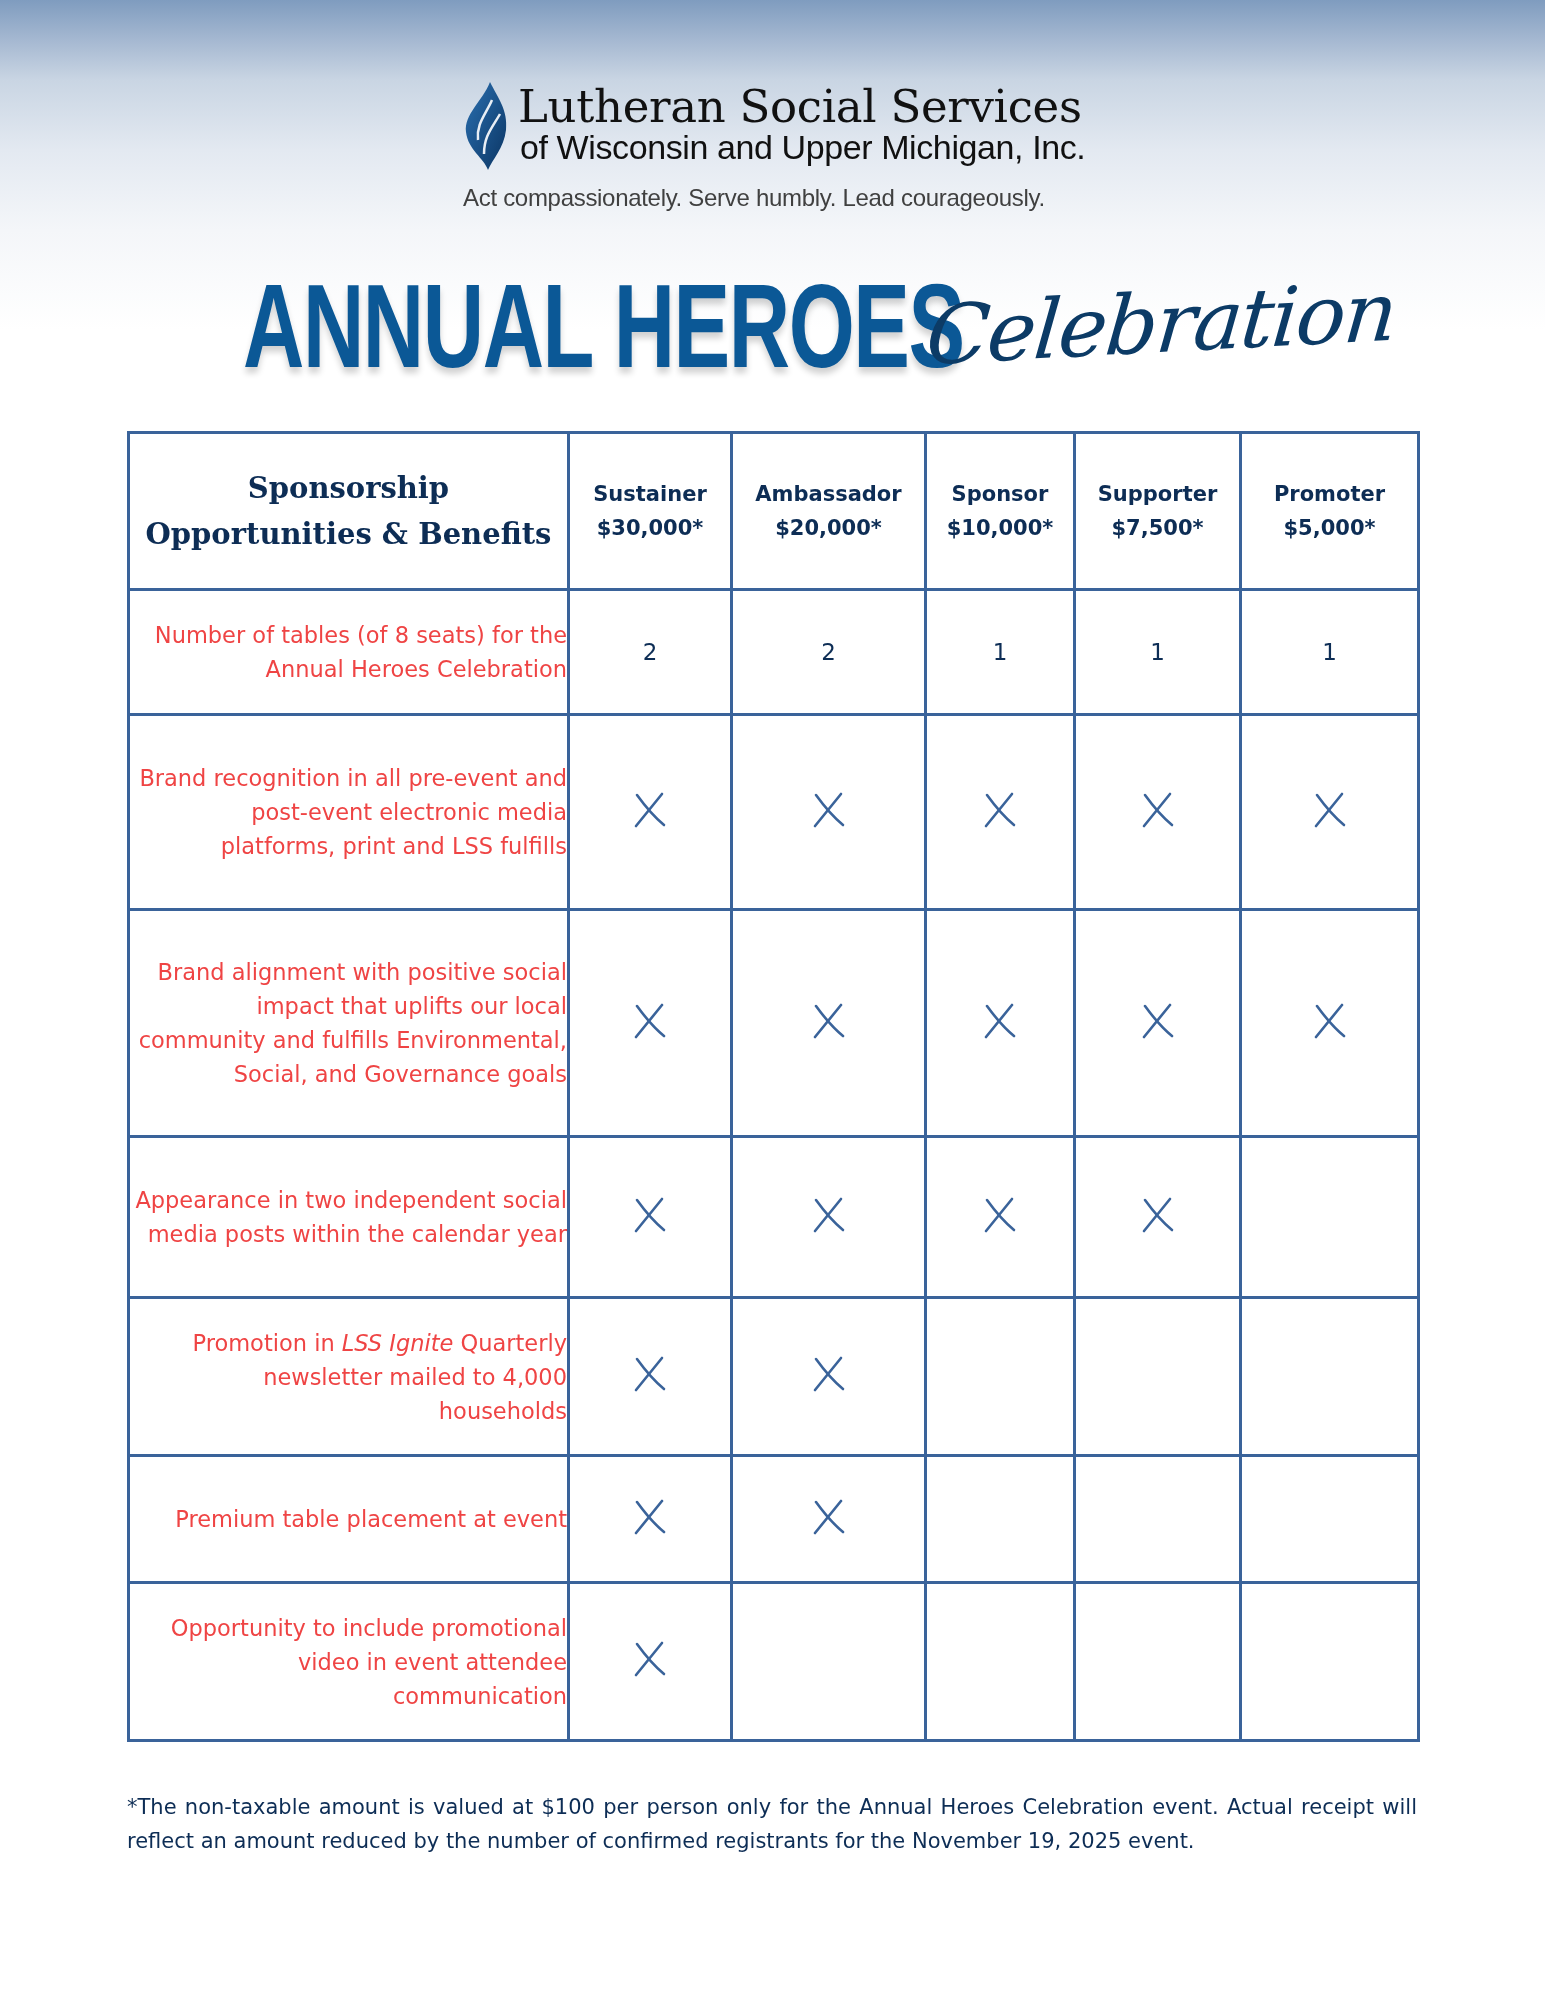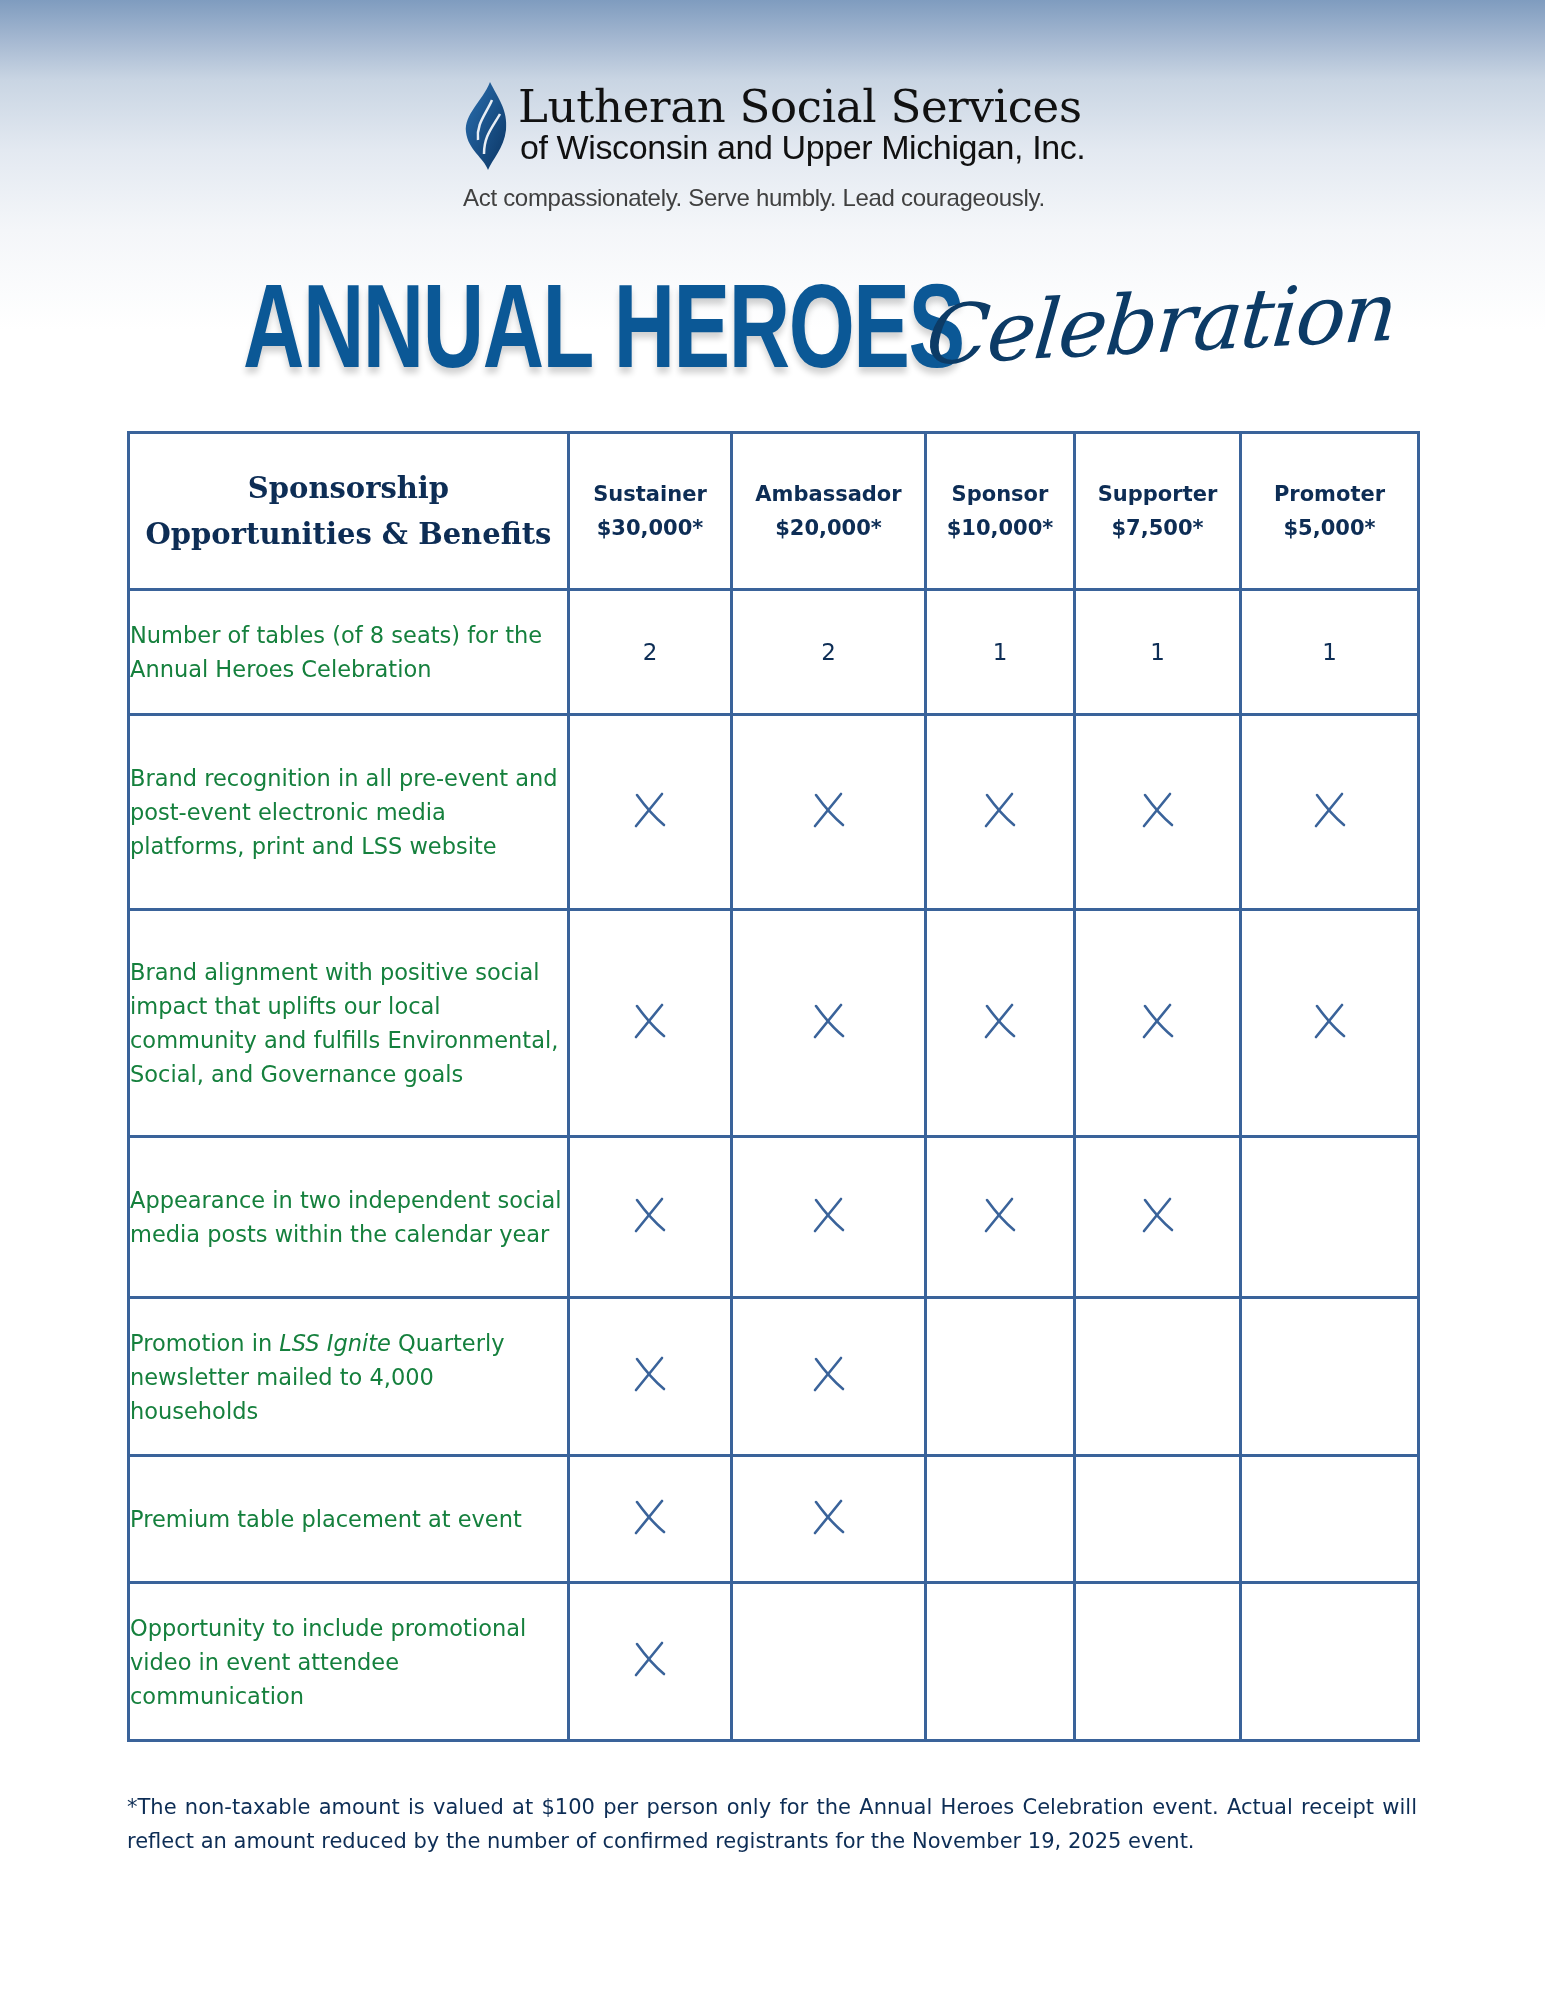--- a/index.html
+++ b/index.html
@@ -48,22 +48,22 @@
     }
     th.corner {
       width: 434px; height: 154px;
       font-family: "DejaVu Serif", serif; font-weight: 700; font-size: 29px; line-height: 46px; color: #0d2d55; text-align: center;
     }
     th.tier {
       font-family: "DejaVu Sans", sans-serif; font-weight: 700; font-size: 21px; line-height: 34px; color: #0d2d55; text-align: center;
     }
     th.tier span { display: block; }
     td.label {
-      font-family: "DejaVu Sans", sans-serif; font-size: 22.5px; line-height: 34px; color: #15803d;
-      padding: 0 14px 0 23px; text-align: left; margin-left: 32px;
+      font-family: "DejaVu Sans", sans-serif; font-size: 22.5px; line-height: 34px; color: #ef4444;
+      padding: 0 14px 0 23px; text-align: right; margin-left: 32px;
     }
     td.label em { }
     td.val {
       text-align: center; font-size: 23px; color: #0d2d55;
     }
     .xmark { display: inline-block; width: 34px; height: 36px; }
     .footnote {
       position: absolute; left: 127px; top: 1790px; width: 1290px;
       font-family: "DejaVu Sans", sans-serif; font-size: 21px; line-height: 34px; color: #0d2d55; text-align: justify;
     }
@@ -133,21 +133,21 @@
   <tr style="height:125px">
     <td class="label">Number of tables (of 8 seats) for the Annual Heroes Celebration</td>
     <td class="val">2</td>
     <td class="val">2</td>
     <td class="val">1</td>
     <td class="val">1</td>
     <td class="val">1</td>
   </tr>
 
   <tr style="height:195px">
-    <td class="label">Brand recognition in all pre-event and post-event electronic media platforms, print and LSS website</td>
+    <td class="label">Brand recognition in all pre-event and post-event electronic media platforms, print and LSS fulfills</td>
     <td class="val xcell"><svg class="xmark" viewBox="0 0 34 36">
             <path d="M4 3 C12 14 20 24 31 33" stroke="#3a639a" stroke-width="2.6" fill="none" stroke-linecap="round"></path>
             <path d="M29 2 C21 12 12 23 3 34" stroke="#3a639a" stroke-width="2.6" fill="none" stroke-linecap="round"></path>
           </svg></td>
     <td class="val xcell"><svg class="xmark" viewBox="0 0 34 36">
             <path d="M4 3 C12 14 20 24 31 33" stroke="#3a639a" stroke-width="2.6" fill="none" stroke-linecap="round"></path>
             <path d="M29 2 C21 12 12 23 3 34" stroke="#3a639a" stroke-width="2.6" fill="none" stroke-linecap="round"></path>
           </svg></td>
     <td class="val xcell"><svg class="xmark" viewBox="0 0 34 36">
             <path d="M4 3 C12 14 20 24 31 33" stroke="#3a639a" stroke-width="2.6" fill="none" stroke-linecap="round"></path>

